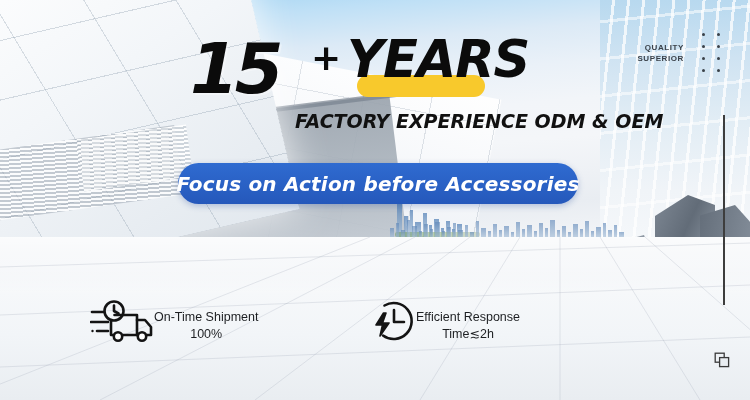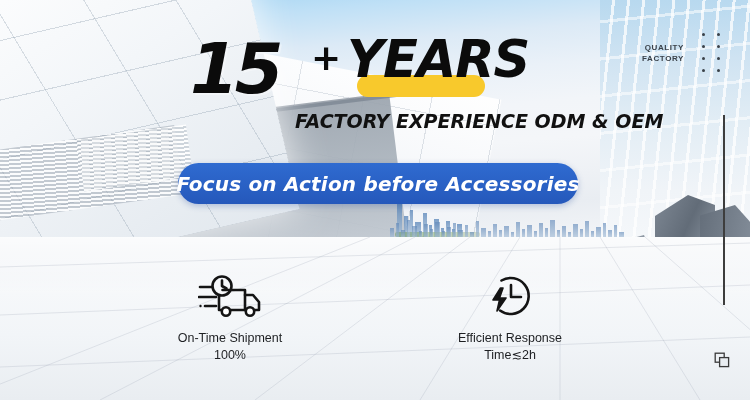--- a/index.html
+++ b/index.html
@@ -314,21 +314,21 @@
   
   .features {
     position:absolute;
     left:90px; top:272px;
     width:560px; height:100px;
     display:flex;
   }
   .feature {
     flex:1;
     display:flex;
-    flex-direction:column;
+    flex-direction:row;
     align-items:center;
   }
   .feature .ic { height:50px; display:flex; align-items:center; justify-content:center; }
   .feature .lbl {
     margin-top:8px;
     text-align:center;
     font-size:12.5px;
     color:#1d1f22;
     line-height:17px;
     white-space:nowrap;
@@ -431,21 +431,21 @@
       <line x1="560" y1="0" x2="560" y2="163"></line>
       <line x1="600" y1="0" x2="700" y2="163"></line>
       <line x1="645" y1="0" x2="830" y2="163"></line>
       <line x1="415" y1="0" x2="100" y2="163"></line>
       <line x1="370" y1="0" x2="-40" y2="163"></line>
     </g>
   </svg>
 
   <div class="superior-quality">
     <div>QUALITY</div>
-    <div>FACTORY</div>
+    <div>SUPERIOR</div>
   </div>
   <div class="dot-grid">
     <i></i>
       <i></i>
       <i></i>
       <i></i>
       <i></i>
       <i></i>
       <i></i>
       <i></i>

